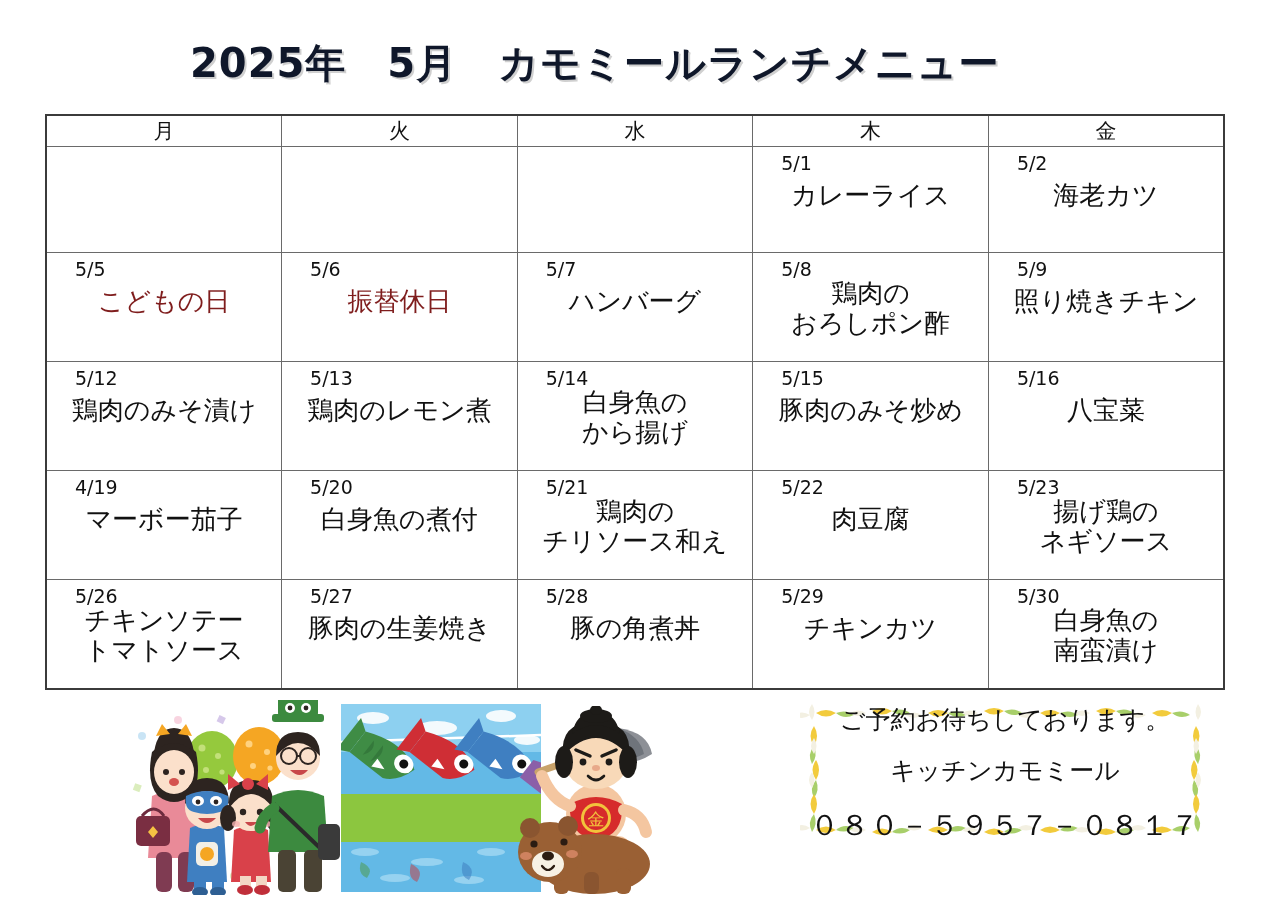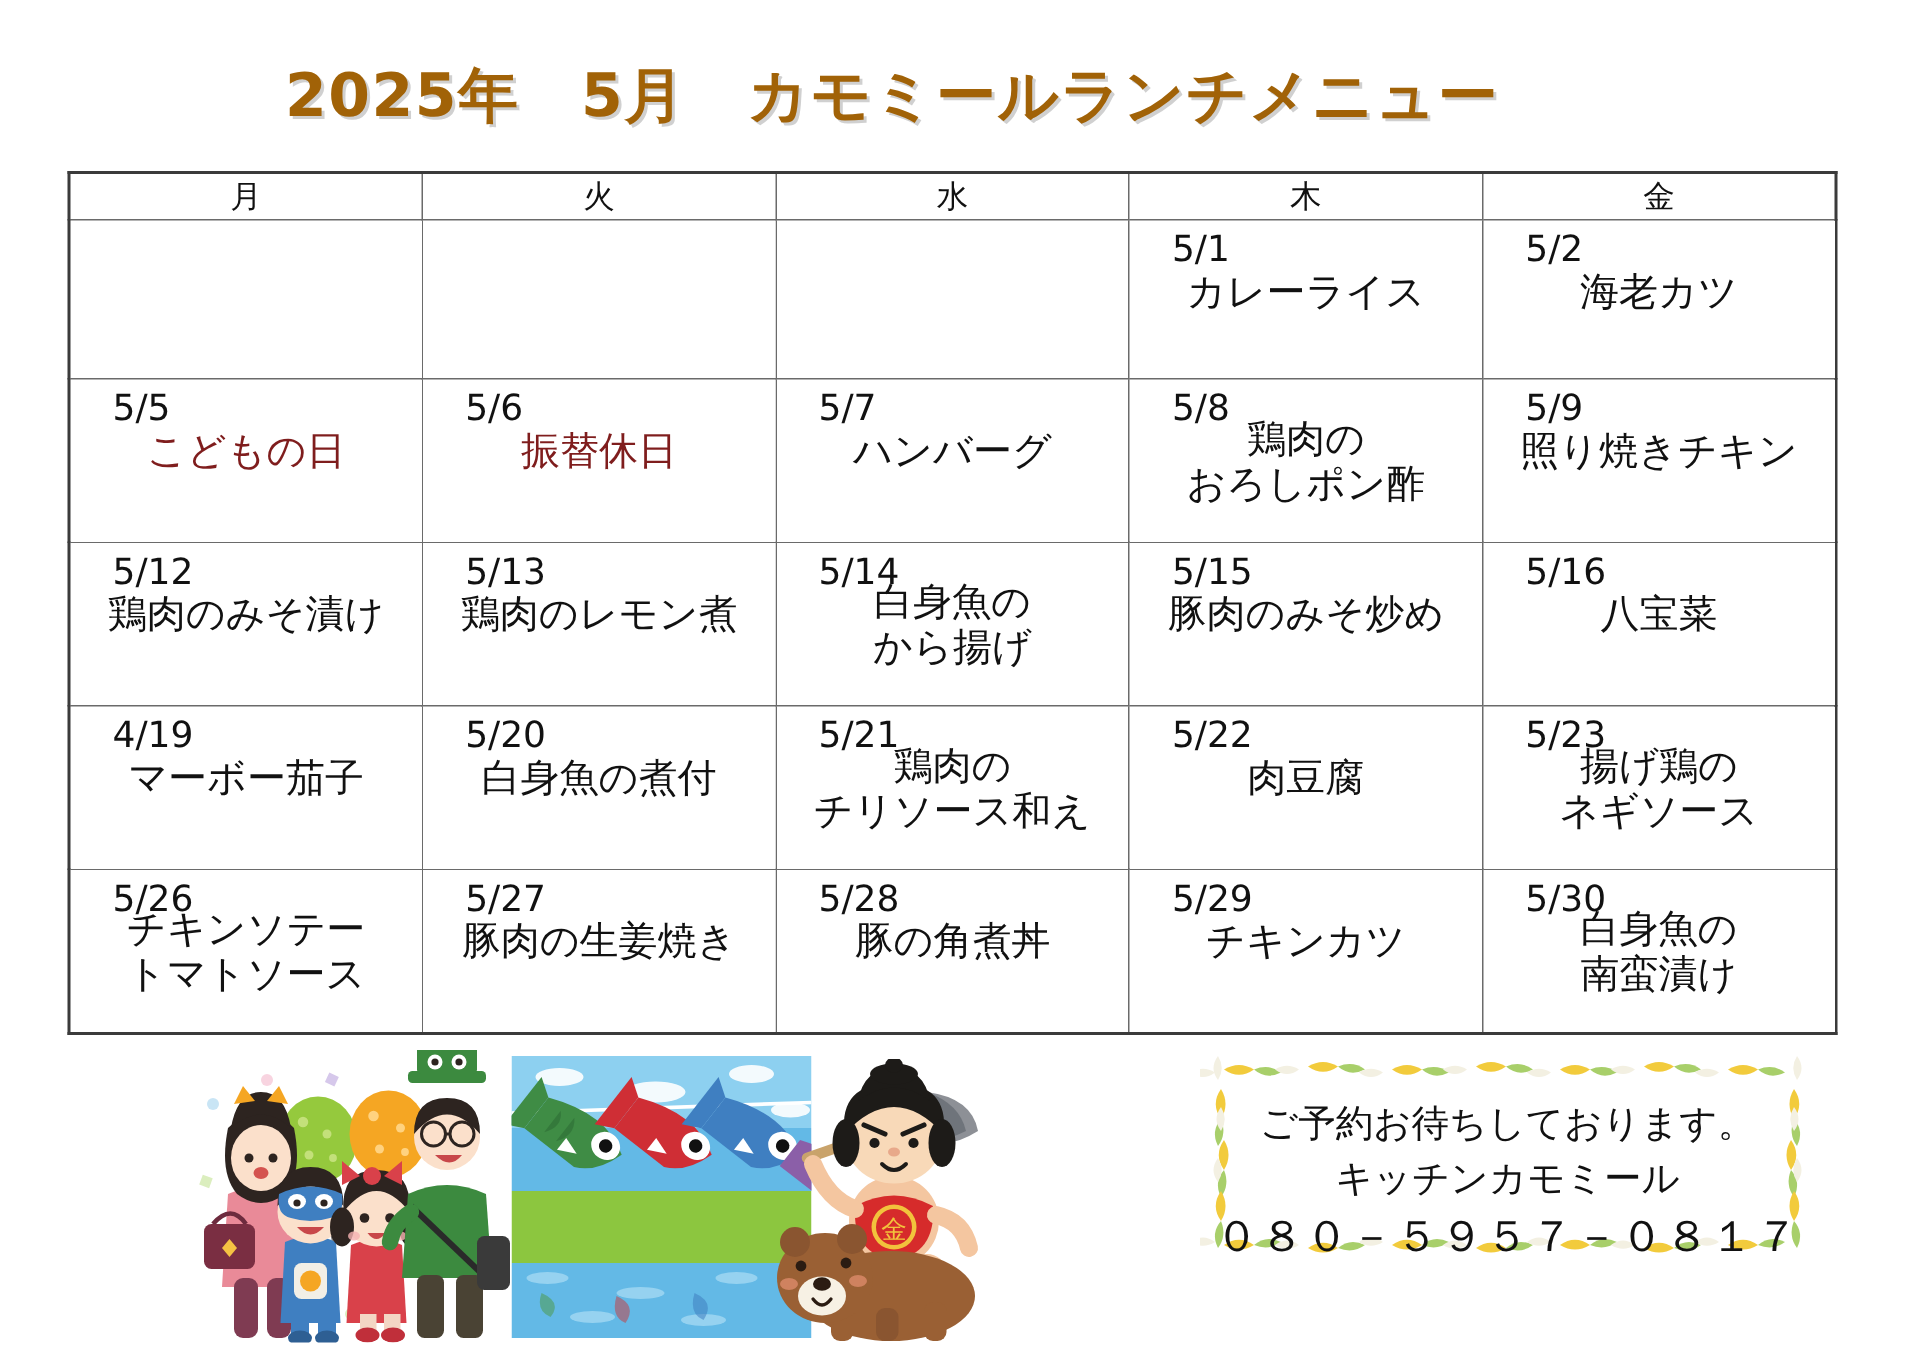--- a/index.html
+++ b/index.html
@@ -20,21 +20,21 @@
   .header {
     position: relative;
     height: 112px;
   }
   .title {
     position: absolute;
     left: 190px;
     top: 36px;
     font-size: 40px;
     font-weight: 700;
-    color: #a16207;
+    color: #0f172a;
     letter-spacing: 1px;
     font-family: "DejaVu Sans", sans-serif;
     text-shadow: 2px 2px 0 rgba(120,120,120,0.35);
     white-space: nowrap;
   }
   .price-badge {
     position: absolute;
     left: 920px;
     top: 24px;
     width: 292px;
@@ -90,21 +90,21 @@
     height: 105px;
   }
   td.holiday,
   td.empty {
     background: #dedede;
   }
   .cell-date {
     position: absolute;
     top: 5px;
     left: 28px;
-    font-size: 24px;
+    font-size: 19px;
     color: #111111;
     font-family: "DejaVu Sans", sans-serif;
     letter-spacing: 0px;
   }
   .cell-menu {
     position: absolute;
     left: 0;
     right: 0;
     top: 34px;
     text-align: center;
@@ -168,22 +168,22 @@
     height: 138px;
     box-sizing: border-box;
     background: #ffffff;
   }
   .contact-inner {
     position: absolute;
     left: 0; right: 0; top: 0; bottom: 0;
     display: flex;
     flex-direction: column;
     align-items: center;
-    justify-content: flex-end;
-    gap: 5px;
+    justify-content: space-between;
+    gap: 20px;
   }
   .contact-line {
     font-size: 25px;
     color: #111111;
     font-family: "DejaVu Sans", sans-serif;
     white-space: nowrap;
     line-height: 1.25;
   }
   .contact-line.phone {
     font-size: 29px;

